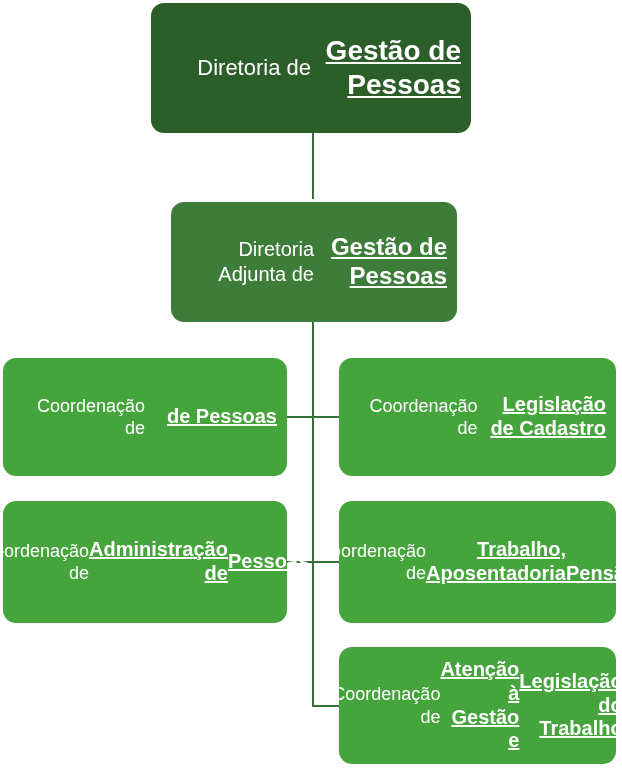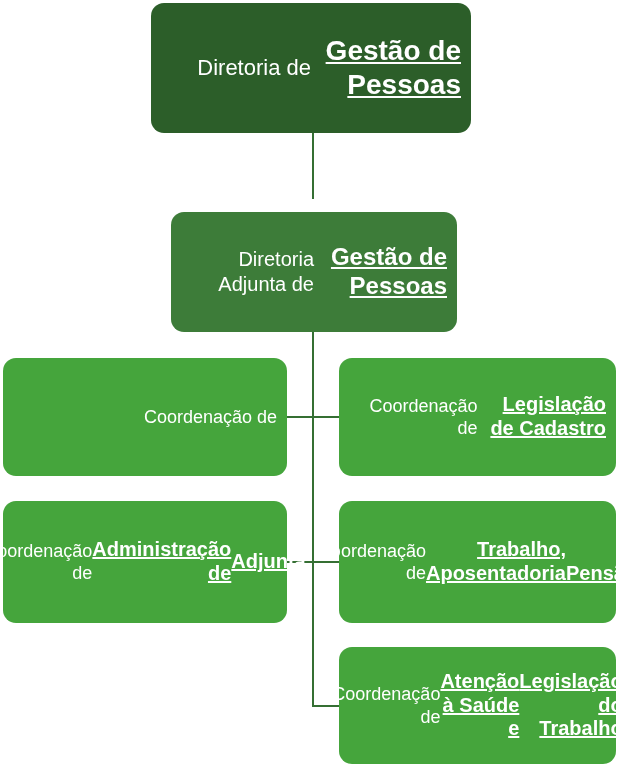--- a/index.html
+++ b/index.html
@@ -58,45 +58,46 @@
   <div class="connector v" style="left:312px; top:317px; height:390px;"></div>
   <div class="connector h" style="left:285px; top:416px; width:55px;"></div>
   <div class="connector h" style="left:285px; top:561px; width:55px;"></div>
   <div class="connector h" style="left:312px; top:705px; width:28px;"></div>
 
   <div class="node level1" style="left:151px; top:3px; width:320px; height:130px;">
     <span class="l regular">Diretoria de</span>
     <span class="l bold">Gestão de Pessoas</span>
   </div>
 
-  <div class="node level2" style="left:171px; top:212px; width:286px; height:120px;">
+  <div class="node level2" style="left:171px; top:202px; width:286px; height:120px;">
     <span class="l regular">Diretoria Adjunta de</span>
     <span class="l bold">Gestão de Pessoas</span>
   </div>
 
   <div class="node level3" style="left:3px; top:358px; width:284px; height:118px;">
     <span class="l regular">Coordenação de</span>
+    <span class="l bold">de Pessoas</span>
   </div>
 
   <div class="node level3" style="left:339px; top:358px; width:277px; height:118px;">
     <span class="l regular">Coordenação de</span>
     <span class="l bold">Legislação de Cadastro</span>
   </div>
 
   <div class="node level3" style="left:3px; top:501px; width:284px; height:122px;">
     <span class="l regular">Coordenação de</span>
     <span class="l bold">Administração de</span>
-    <span class="l bold">Adjunta</span>
+    <span class="l bold">Pessoas</span>
   </div>
 
   <div class="node level3" style="left:339px; top:501px; width:277px; height:122px;">
     <span class="l regular">Coordenação de</span>
     <span class="l bold">Trabalho, Aposentadoria</span>
     <span class="l bold">e Pensão</span>
   </div>
 
   <div class="node level3" style="left:339px; top:647px; width:277px; height:117px;">
     <span class="l regular">Coordenação de</span>
-    <span class="l bold">Atenção à Saúde e</span>
+    <span class="l bold">Atenção à Gestão e</span>
     <span class="l bold">Legislação do Trabalho</span>
   </div>
 
 </div>
 
 </body></html>

